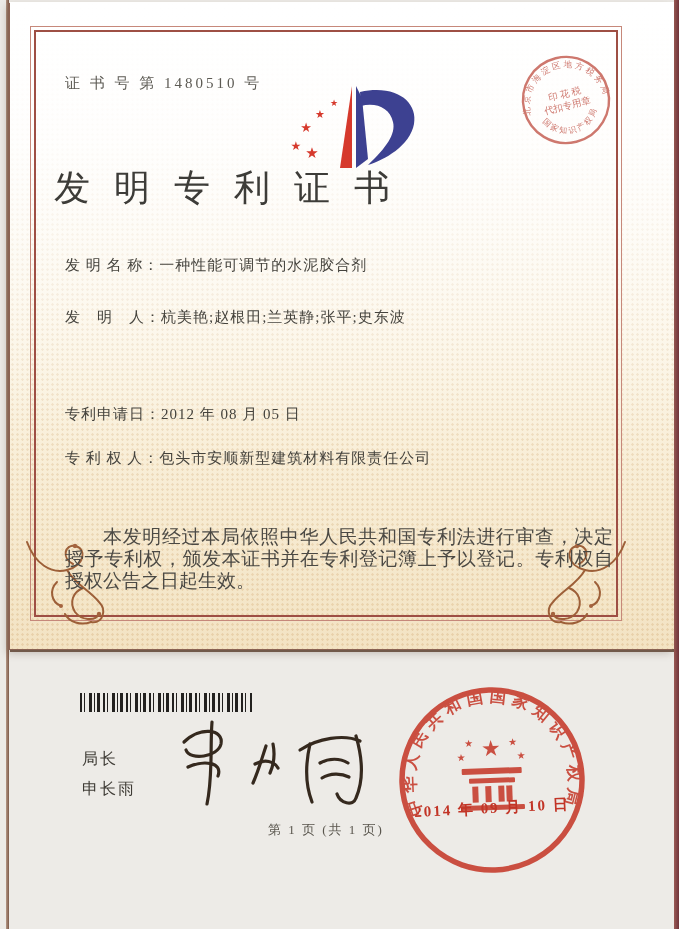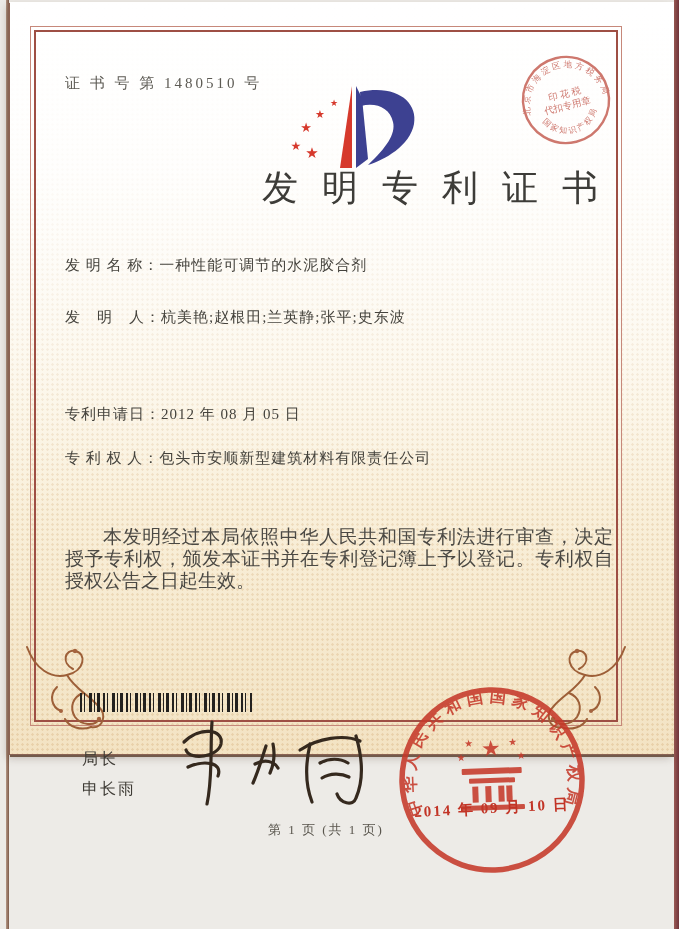--- a/index.html
+++ b/index.html
@@ -7,39 +7,39 @@
     width:679px;height:929px;position:relative;overflow:hidden;
     background:#edebe7;
     font-family:"Liberation Serif", serif;
   }
   
   .photo-edge-right{position:absolute;right:0;top:0;width:5px;height:929px;
     background:linear-gradient(90deg,#9a5a55,#6f343a);}
   .photo-edge-left{position:absolute;left:6px;top:0;width:3px;height:929px;
     background:linear-gradient(90deg,#b59886,#7c5a49);}
   .paper{
-    position:absolute;left:10px;top:2px;width:664px;height:752px;
+    position:absolute;left:10px;top:2px;width:664px;height:647px;
     background:
       linear-gradient(180deg,#ffffff 0%,rgba(255,255,255,.88) 22%,rgba(255,255,255,.45) 48%,rgba(255,253,244,.12) 68%,rgba(255,250,235,0) 100%),
       radial-gradient(circle, rgba(203,158,98,.26) 1px, transparent 1.5px),
       linear-gradient(180deg,#fefdf9 0%,#faf1dd 55%,#f3e3c3 100%);
     background-size:auto auto,5px 5px,auto auto;
     box-shadow:-2px 1px 0 #8a6353, 0 3px 0 #71594a, -3px 4px 8px rgba(60,40,25,.25);
   }
   
   .frame{position:absolute;left:20px;top:24px;right:52px;bottom:28px;
     border:1px solid #c6887a;}
   .frame-inner{position:absolute;inset:3px;border:2px solid #9e4f44;}
   .corner-flourish{position:absolute;width:92px;height:92px;pointer-events:none;}
   .corner-br{right:-8px;bottom:-10px;}
   .corner-bl{left:-8px;bottom:-10px;transform:scaleX(-1);}
 
   .cert-number{position:absolute;left:55px;top:72px;font-size:15px;letter-spacing:3px;color:#5c5a53;}
   .logo{position:absolute;left:262px;top:78px;width:156px;height:96px;}
-  .doc-title{position:absolute;left:20px;right:52px;top:162px;text-align:right;
+  .doc-title{position:absolute;left:20px;right:52px;top:162px;text-align:left;
     font-size:36px;letter-spacing:24px;text-indent:24px;color:#3d3c38;font-weight:500;}
 
   .field-row{position:absolute;left:55px;font-size:15px;color:#45433d;white-space:nowrap;}
   .field-label{letter-spacing:1px;}
   .field-value{letter-spacing:1px;}
   .f0{top:254px}.f1{top:306px}.f2{top:351px}.f3{top:403px}.f4{top:447px}.f5{top:499px}
 
   .body-text{position:absolute;left:55px;width:548px;top:524px;color:#4b4944;
     font-size:19px;line-height:22px;text-align:justify;}
   .body-text p{margin:0;text-indent:2em;}

